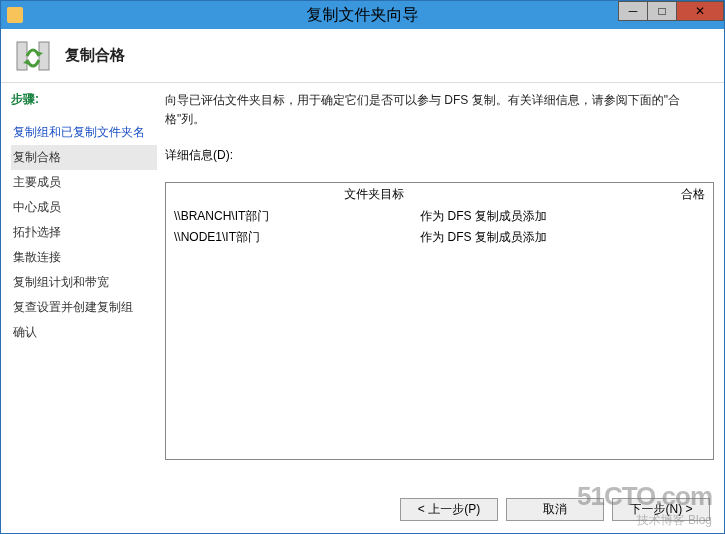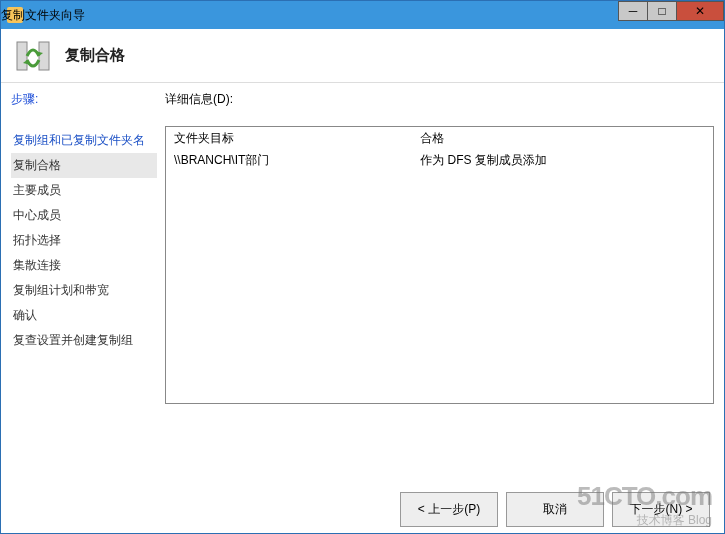--- a/index.html
+++ b/index.html
@@ -31,21 +31,22 @@
       width: 16px;
       height: 16px;
       margin-left: 6px;
       background: #f8c45a;
       border-radius: 2px;
       position: relative;
     }
     .titlebar-title {
       position: absolute;
       left: 0; right: 0;
-      font-size: 12px;
+      text-align: center;
+      font-size: 16px;
       color: #000;
     }
     .win-controls {
       position: absolute;
       right: 0;
       top: 0;
       display: flex;
       height: 22px;
     }
     .win-btn {
@@ -87,23 +88,23 @@
     .body {
       flex: 1;
       display: flex;
       padding: 8px 10px 0 10px;
     }
     .steps-panel {
       width: 150px;
       padding-right: 4px;
     }
     .steps-label {
-      font-weight: normal;
-      margin-bottom: 20px;
-      color: #1d4ed8;
+      font-weight: bold;
+      margin-bottom: 12px;
+      color: #15803d;
     }
     .step-item {
       padding: 4px 2px;
       color: #333;
       cursor: default;
     }
     .step-item.link {
       color: #1a4fc5;
     }
     .step-item.active {
@@ -129,39 +130,39 @@
       flex: 1;
       max-height: 278px;
       overflow: auto;
     }
     .detail-table {
       width: 100%;
       border-collapse: collapse;
       font-size: 12px;
     }
     .detail-table th {
-      text-align: left;
+      text-align: right;
       font-weight: normal;
       padding: 3px 8px;
     }
     .detail-table td {
       padding: 2px 8px;
     }
     .footer {
       height: 48px;
       display: flex;
       align-items: center;
       justify-content: flex-end;
       padding-right: 14px;
       gap: 8px;
       position: relative;
     }
     .btn {
       min-width: 98px;
-      height: 35px;
+      height: 23px;
       border: 1px solid #999;
       background: #eee;
       font-size: 12px;
       font-family: inherit;
       display: flex;
       align-items: center;
       justify-content: center;
     }
     .watermark {
       position: absolute;
@@ -213,40 +214,45 @@
     <div class="steps-panel">
       <div class="steps-label">步骤:</div>
       <div id="steps-list">
           <div class="step-item link">复制组和已复制文件夹名</div>
           <div class="step-item active">复制合格</div>
           <div class="step-item">主要成员</div>
           <div class="step-item">中心成员</div>
           <div class="step-item">拓扑选择</div>
           <div class="step-item">集散连接</div>
           <div class="step-item">复制组计划和带宽</div>
+          <div class="step-item">复查设置并创建复制组</div>
           <div class="step-item">确认</div>
-          <div class="step-item">复查设置并创建复制组</div>
         </div>
     </div>
 
     <div class="content-panel">
+      <div class="description">向导已评估文件夹目标，用于确定它们是否可以参与 DFS 复制。有关详细信息，请参阅下面的"合格"列。</div>
       <div class="detail-label">详细信息(D):</div>
       <div class="detail-box">
         <table class="detail-table">
           <thead>
             <tr>
               <th style="width:45%">文件夹目标</th>
               <th>合格</th>
             </tr>
           </thead>
           <tbody id="detail-rows">
               <tr>
                 <td>\\BRANCH\IT部门</td>
                 <td>作为 DFS 复制成员添加</td>
               </tr>
+              <tr>
+                <td>\\NODE1\IT部门</td>
+                <td>作为 DFS 复制成员添加</td>
+              </tr>
             </tbody>
         </table>
       </div>
     </div>
   </div>
 
   <div class="footer">
     <button class="btn">&lt; 上一步(P)</button>
     <button class="btn">取消</button>
     <button class="btn">下一步(N) &gt;</button>

